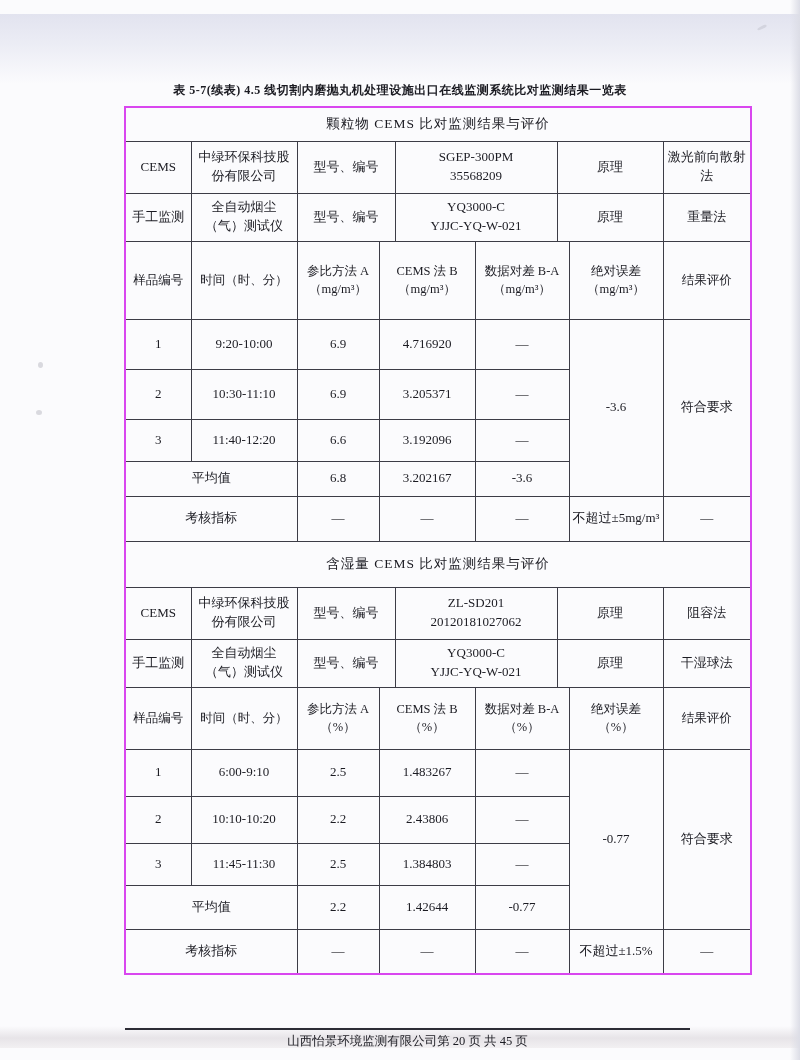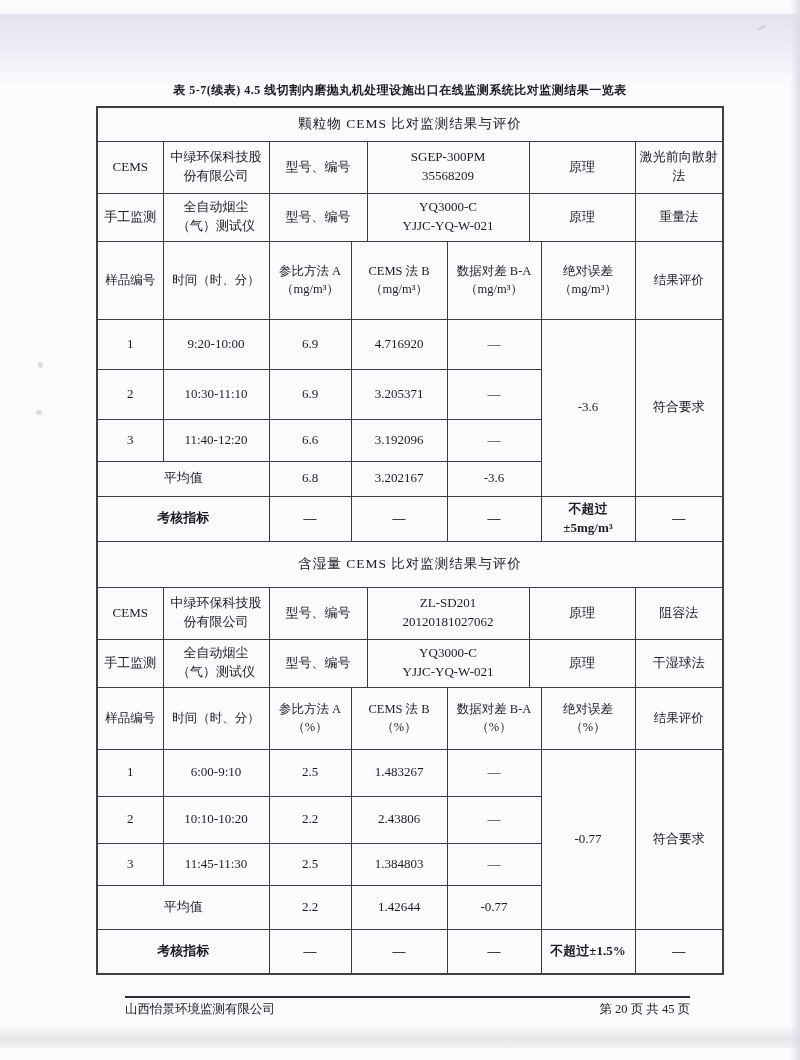--- a/index.html
+++ b/index.html
@@ -39,32 +39,32 @@
     font-size:13px;
   }
   table.report td{
     border:1px solid #3c3c46;
     text-align:center;vertical-align:middle;
     padding:2px 3px;
     white-space:pre-line;
     line-height:1.45;
     overflow:hidden;
   }
-  table.report{border:2px solid #404040;}
+  table.report{border:2px solid #d946ef;margin-left:28px;}
   td.sec-title{font-size:13.5px;letter-spacing:1px;}
   td.hdr{font-size:12.5px;}
   
   tr.h34{height:34px;} tr.h46{height:46px;} tr.h52{height:52px;} tr.h48{height:48px;}
   tr.h78{height:78px;} tr.h62{height:62px;} tr.h50{height:50px;} tr.h47{height:47px;}
-  tr.h42{height:42px;} tr.h35{height:35px;} tr.h44{height:44px;} tr.h45{height:45px;font-weight:bold;}
+  tr.h42{height:42px;} tr.h35{height:35px;} tr.h44{height:44px;} tr.h45{height:45px;}
 
   .footer{
-    position:absolute;left:125px;top:996px;width:565px;
+    position:absolute;left:125px;top:1028px;width:565px;
     border-top:2px solid #2c2c35;
-    display:flex;justify-content:space-between;
+    display:flex;justify-content:center;
     padding-top:3px;font-size:12.5px;
   }
 </style>
 </head>
 <body>
 
 <div class="scan-band-top"></div>
 <div class="scan-band-bottom"></div>
 <div class="scan-edge-right"></div>
 <div class="speck s1"></div>

